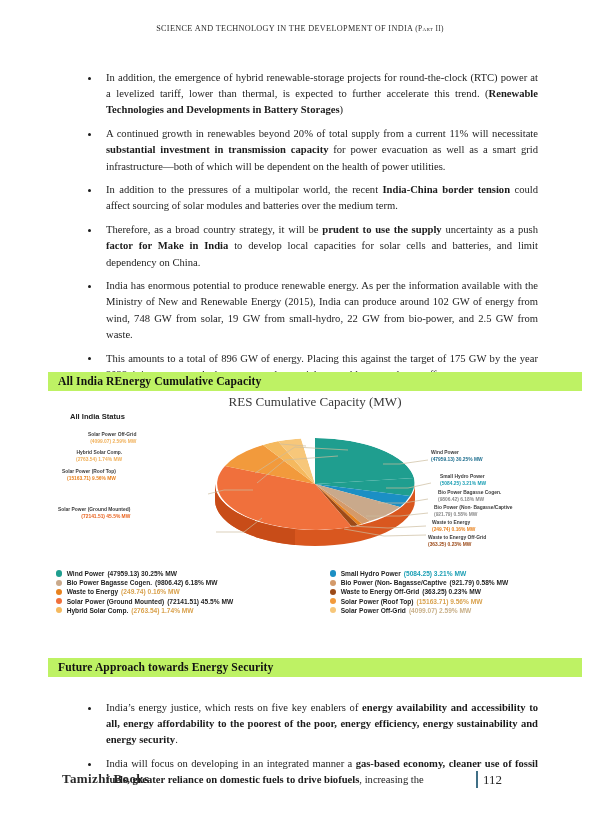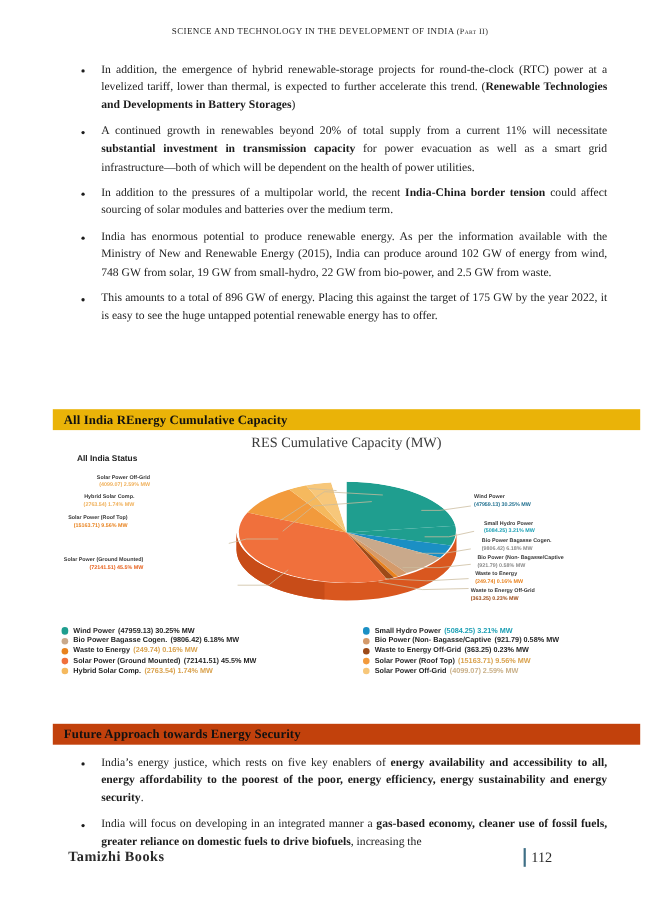--- a/index.html
+++ b/index.html
@@ -32,21 +32,21 @@
   .runhead .part{font-size:7.4px;}
 
   
   .content{
     position:absolute;
     left:62px;right:44px;
     top:52px;
   }
   ul.bullets{
     list-style:none;
-    margin:4px;padding:0;
+    margin:18px;padding:0;
   }
   ul.bullets > li{
     position:relative;
     padding-left:26px;
     margin-bottom:7.5px;
     font-size:10.6px;
     line-height:16.2px;
     text-align:justify;
     text-justify:inter-word;
     color:#1c1c1c;
@@ -69,26 +69,26 @@
     padding-left:10px;
     box-sizing:border-box;
     font-size:11.6px;
     font-weight:bold;
     letter-spacing:.1px;
     color:#111;
   }
   .band-chart{
     left:48px;right:18px;
     top:372px;
-    background:#eab308;
+    background:#bef264;
   }
   .band-future{
     left:48px;right:18px;
     top:658px;
-    background:#c2410c;
+    background:#bef264;
   }
 
   
   .chart-wrap{
     position:absolute;
     left:48px;top:392px;
     width:534px;height:258px;
     background:#fff;
   }
   .chart-title{
@@ -186,20 +186,21 @@
   <div class="runhead">
     <span>SCIENCE AND TECHNOLOGY IN THE DEVELOPMENT OF INDIA</span>
     <span class="part">(Part II)</span>
   </div>
 
   <div class="content">
     <ul class="bullets" id="top-bullets">
         <li>In addition, the emergence of hybrid renewable-storage projects for round-the-clock (RTC) power at a levelized tariff, lower than thermal, is expected to further accelerate this trend. (<b>Renewable Technologies and Developments in Battery Storages</b>)</li>
         <li>A continued growth in renewables beyond 20% of total supply from a current 11% will necessitate <b>substantial investment in transmission capacity</b> for power evacuation as well as a smart grid infrastructure—both of which will be dependent on the health of power utilities.</li>
         <li>In addition to the pressures of a multipolar world, the recent <b>India-China border tension</b> could affect sourcing of solar modules and batteries over the medium term.</li>
+        <li>Therefore, as a broad country strategy, it will be <b>prudent to use the supply</b> uncertainty as a push <b>factor for Make in India</b> to develop local capacities for solar cells and batteries, and limit dependency on China.</li>
         <li>India has enormous potential to produce renewable energy. As per the information available with the Ministry of New and Renewable Energy (2015), India can produce around 102 GW of energy from wind, 748 GW from solar, 19 GW from small-hydro, 22 GW from bio-power, and 2.5 GW from waste.</li>
         <li>This amounts to a total of 896 GW of energy. Placing this against the target of 175 GW by the year 2022, it is easy to see the huge untapped potential renewable energy has to offer.</li>
       </ul>
   </div>
 
   <div class="band band-chart">
     <span>All India REnergy Cumulative Capacity</span>
   </div>
 
   <div class="chart-wrap">

